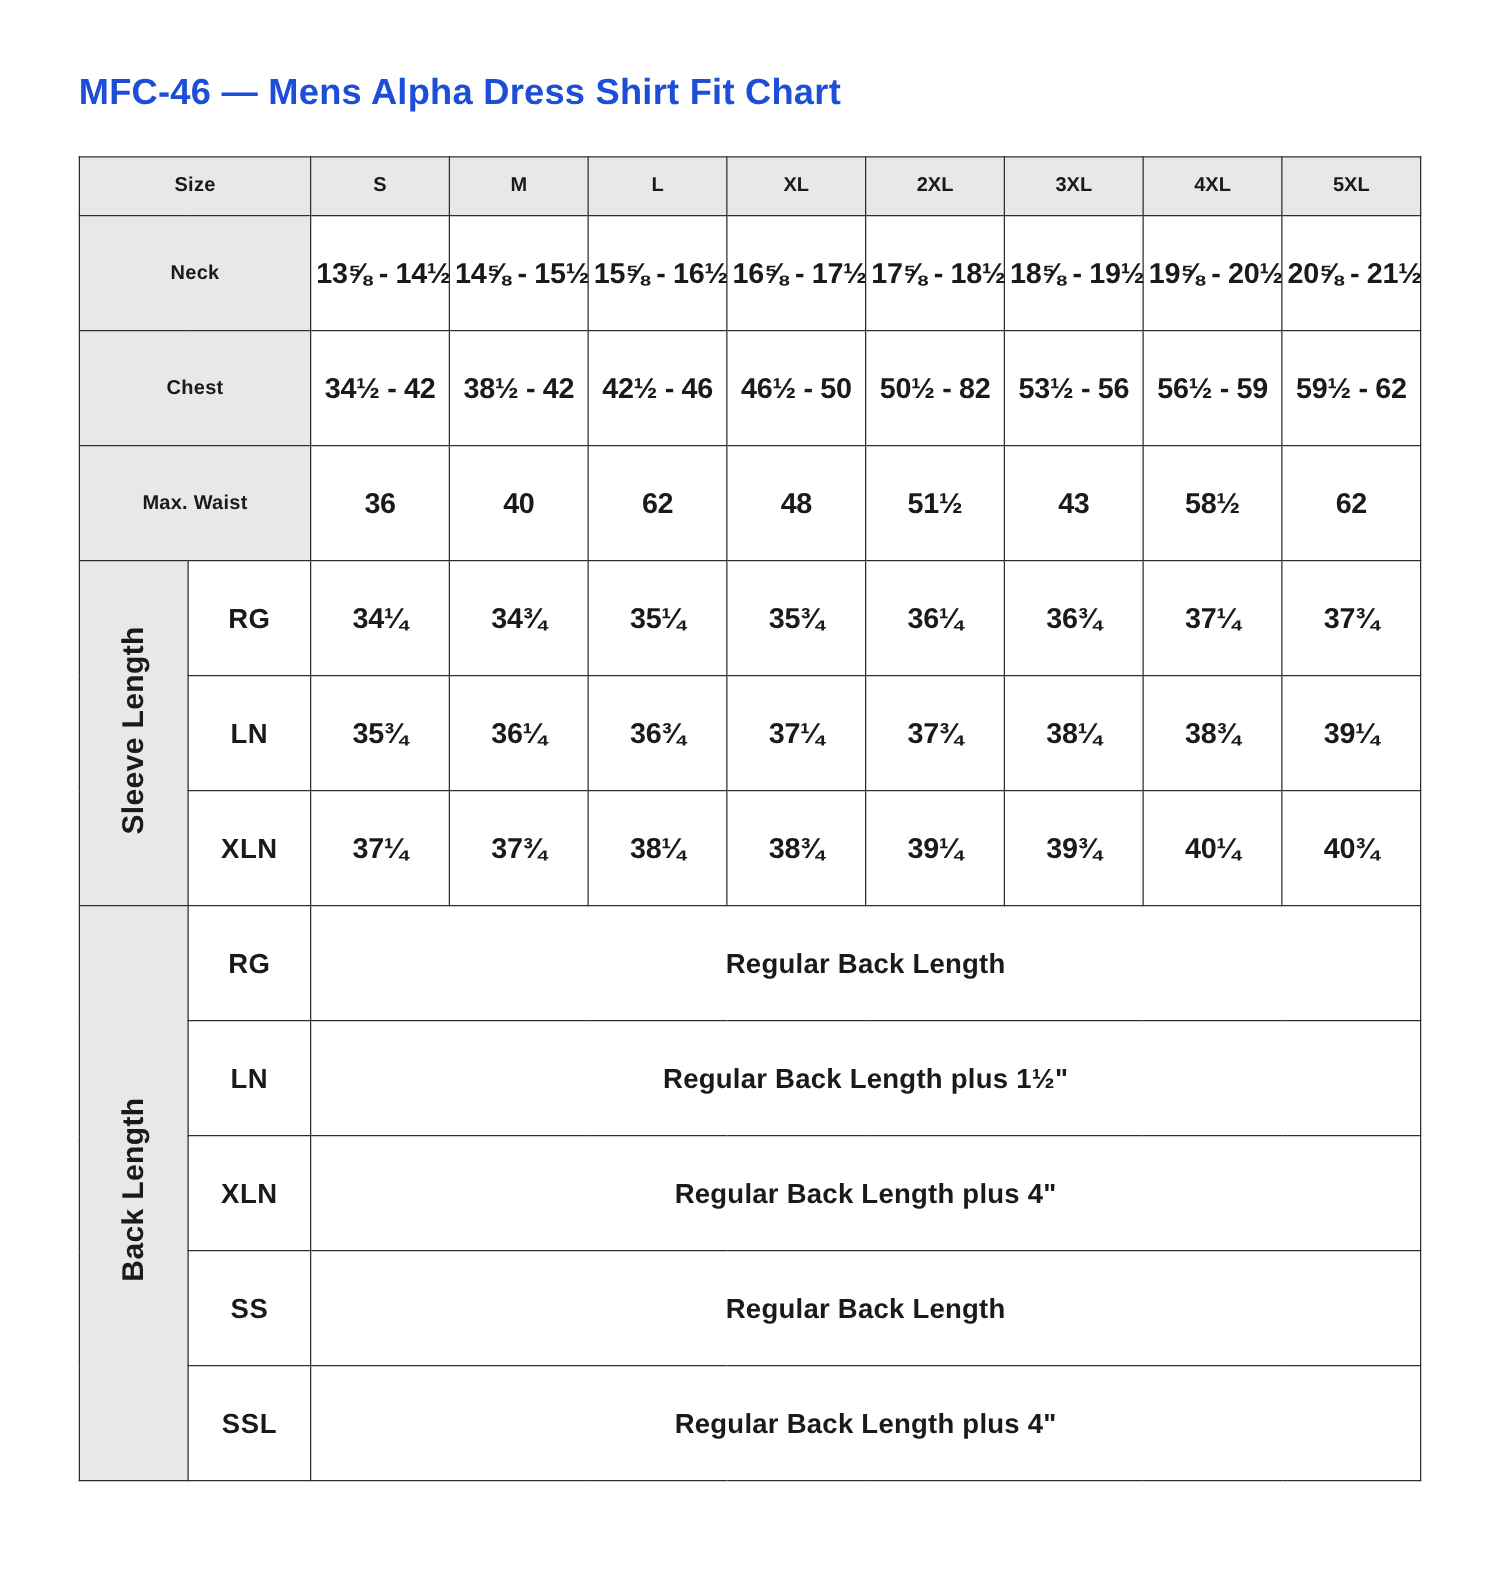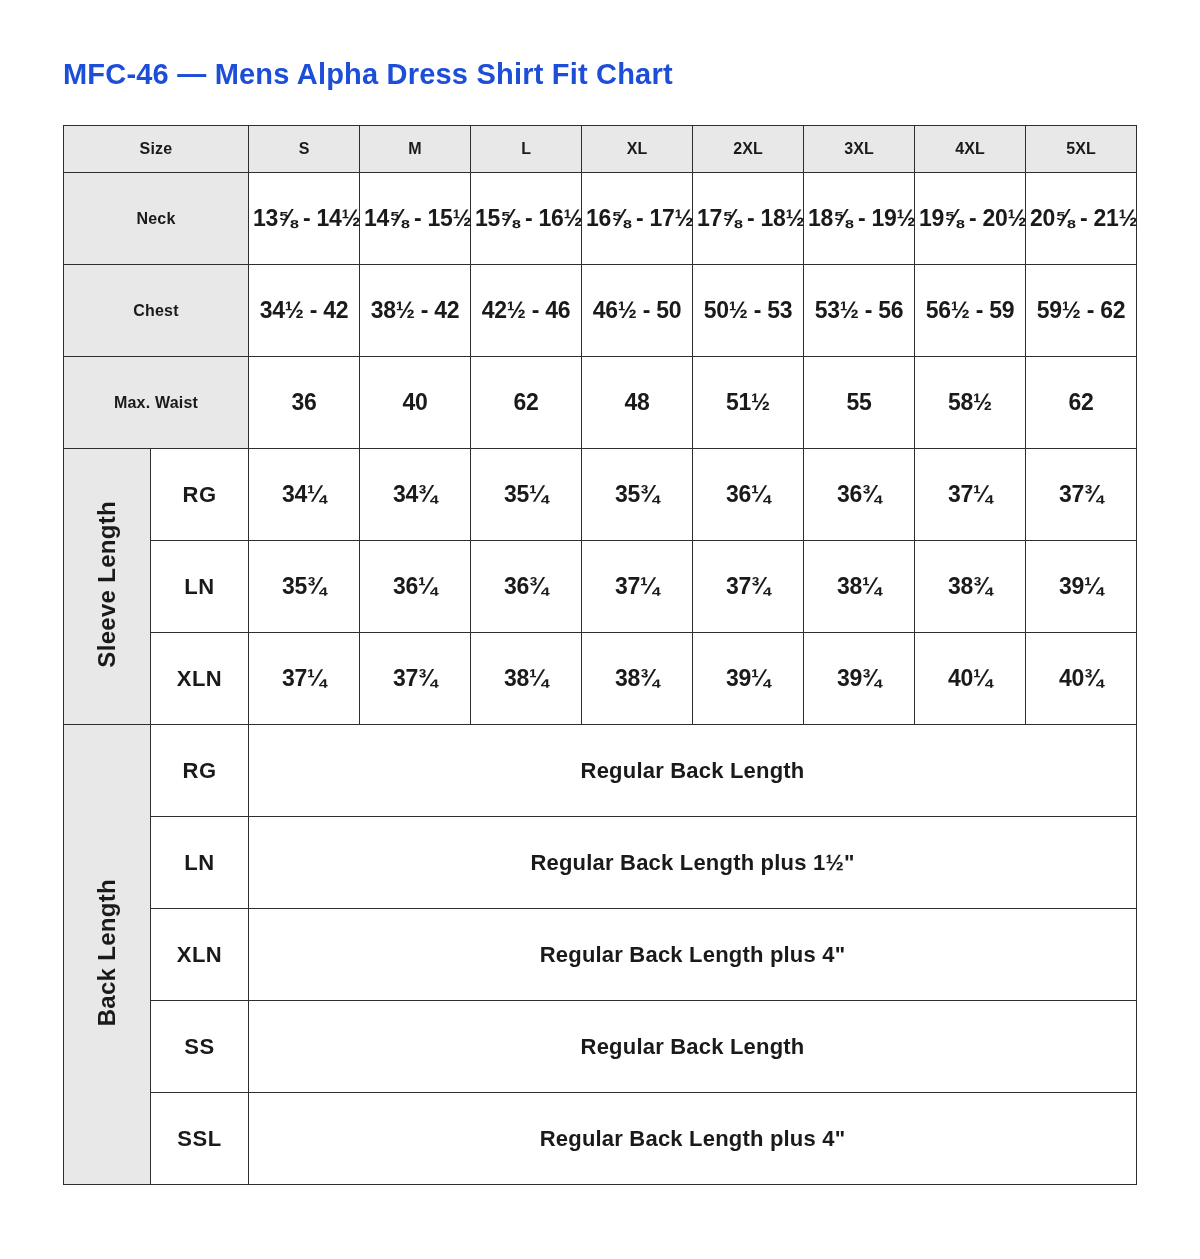--- a/index.html
+++ b/index.html
@@ -106,34 +106,34 @@
       <td class="val">19⅝ - 20½</td>
       <td class="val">20⅝ - 21½</td>
     </tr>
 
     <tr class="r-body">
       <th colspan="2" class="gray row-label">Chest</th>
       <td class="val">34½ - 42</td>
       <td class="val">38½ - 42</td>
       <td class="val">42½ - 46</td>
       <td class="val">46½ - 50</td>
-      <td class="val">50½ - 53</td>
+      <td class="val">50½ - 82</td>
       <td class="val">53½ - 56</td>
       <td class="val">56½ - 59</td>
       <td class="val">59½ - 62</td>
     </tr>
 
     <tr class="r-body">
       <th colspan="2" class="gray row-label">Max. Waist</th>
       <td class="val">36</td>
       <td class="val">40</td>
       <td class="val">62</td>
       <td class="val">48</td>
       <td class="val">51½</td>
-      <td class="val">55</td>
+      <td class="val">43</td>
       <td class="val">58½</td>
       <td class="val">62</td>
     </tr>
 
     <tr class="r-body">
       <th rowspan="3" class="gray vert"><span>Sleeve Length</span></th>
       <th class="white sub-label">RG</th>
       <td class="val">34¼</td>
       <td class="val">34¾</td>
       <td class="val">35¼</td>

